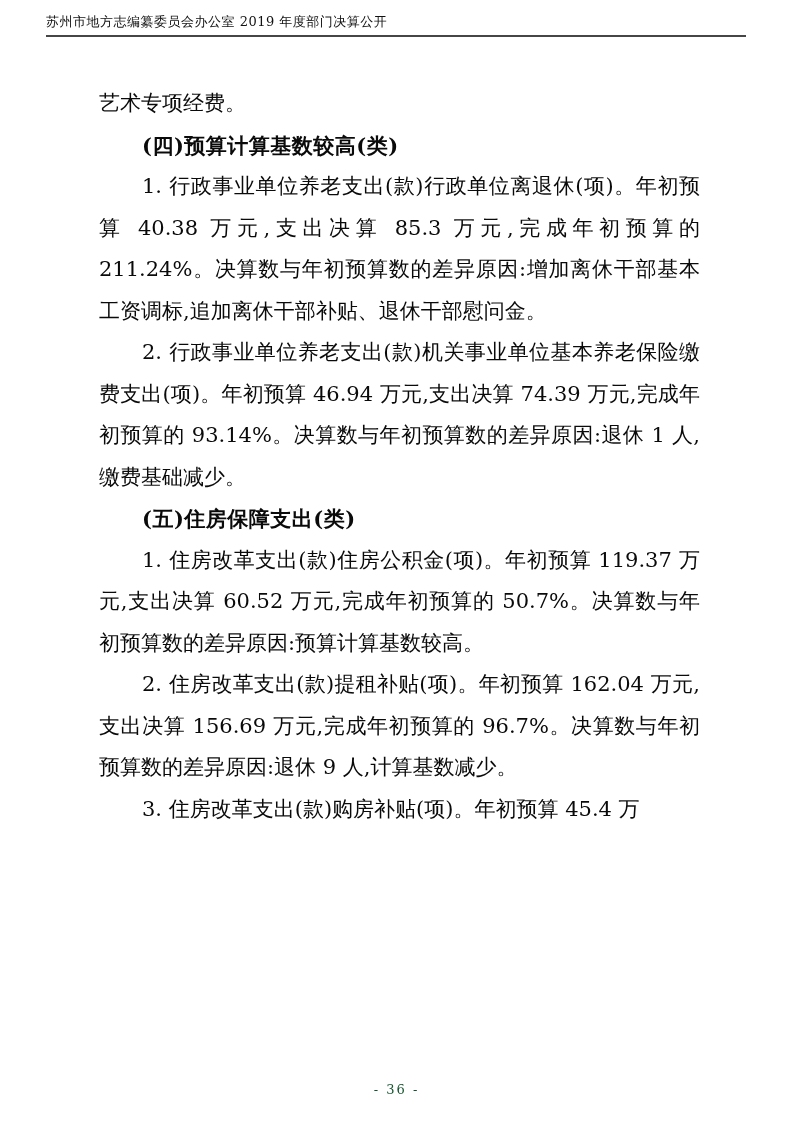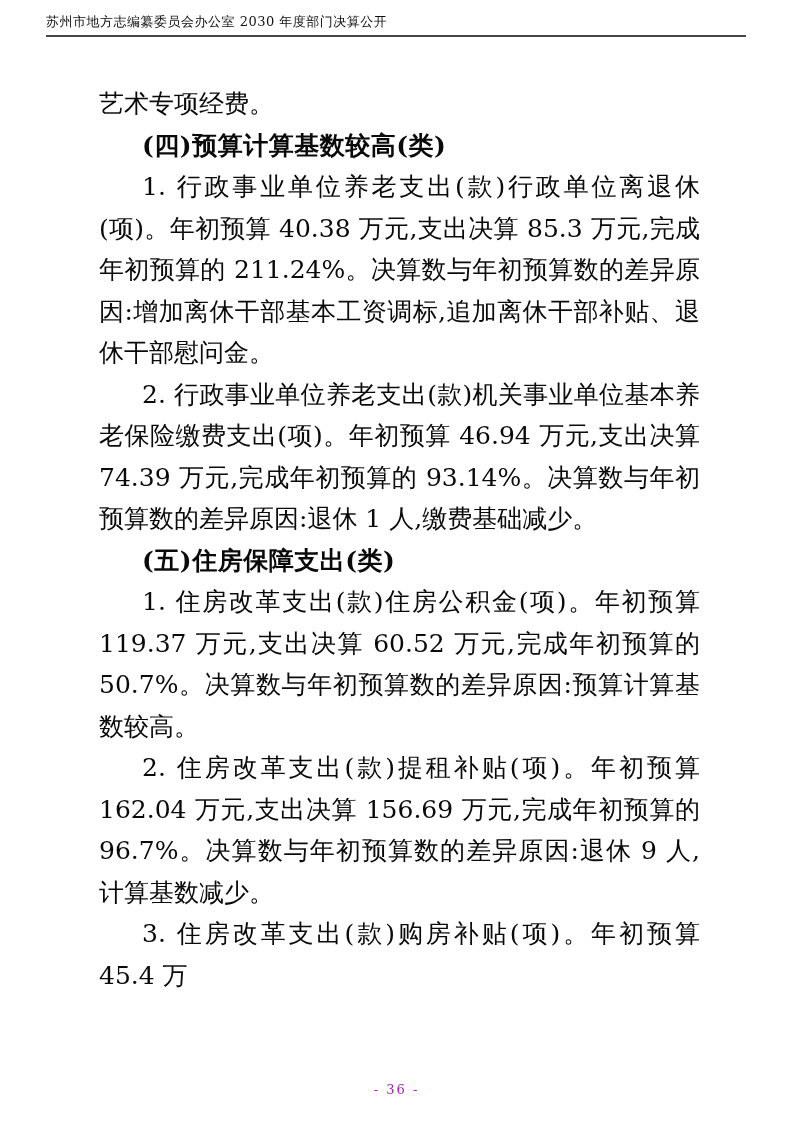--- a/index.html
+++ b/index.html
@@ -26,21 +26,21 @@
     font-size: 13px;
     letter-spacing: 0.5px;
     color: #111111;
     white-space: nowrap;
   }
   .content {
     position: absolute;
     left: 99px;
     top: 83px;
     width: 601px;
-    font-size: 25px;
+    font-size: 21px;
     line-height: 41.5px;
     text-align: justify;
     color: #0a0a0a;
   }
   .content p {
     margin: 0;
     padding: 0;
     text-indent: 43px;
   }
   .content p.continuation {
@@ -50,31 +50,31 @@
     font-weight: bold;
     letter-spacing: 0.5px;
   }
   .page-footer {
     position: absolute;
     top: 1082px;
     left: 0;
     width: 100%;
     text-align: center;
     font-size: 13px;
-    color: #a21caf;
+    color: #14532d;
     letter-spacing: 2px;
   }
 </style>
 </head>
 <body>
 
 <div class="page">
 
   <div class="page-header">
-    <span>苏州市地方志编纂委员会办公室 2030 年度部门决算公开</span>
+    <span>苏州市地方志编纂委员会办公室 2019 年度部门决算公开</span>
   </div>
 
   <div class="content">
     <p class="continuation">艺术专项经费。</p>
     <p class="heading">(四)预算计算基数较高(类)</p>
     <p class="body-para">1. 行政事业单位养老支出(款)行政单位离退休(项)。年初预算 40.38 万元,支出决算 85.3 万元,完成年初预算的 211.24%。决算数与年初预算数的差异原因:增加离休干部基本工资调标,追加离休干部补贴、退休干部慰问金。</p>
     <p class="body-para">2. 行政事业单位养老支出(款)机关事业单位基本养老保险缴费支出(项)。年初预算 46.94 万元,支出决算 74.39 万元,完成年初预算的 93.14%。决算数与年初预算数的差异原因:退休 1 人,缴费基础减少。</p>
     <p class="heading">(五)住房保障支出(类)</p>
     <p class="body-para">1. 住房改革支出(款)住房公积金(项)。年初预算 119.37 万元,支出决算 60.52 万元,完成年初预算的 50.7%。决算数与年初预算数的差异原因:预算计算基数较高。</p>
     <p class="body-para">2. 住房改革支出(款)提租补贴(项)。年初预算 162.04 万元,支出决算 156.69 万元,完成年初预算的 96.7%。决算数与年初预算数的差异原因:退休 9 人,计算基数减少。</p>

